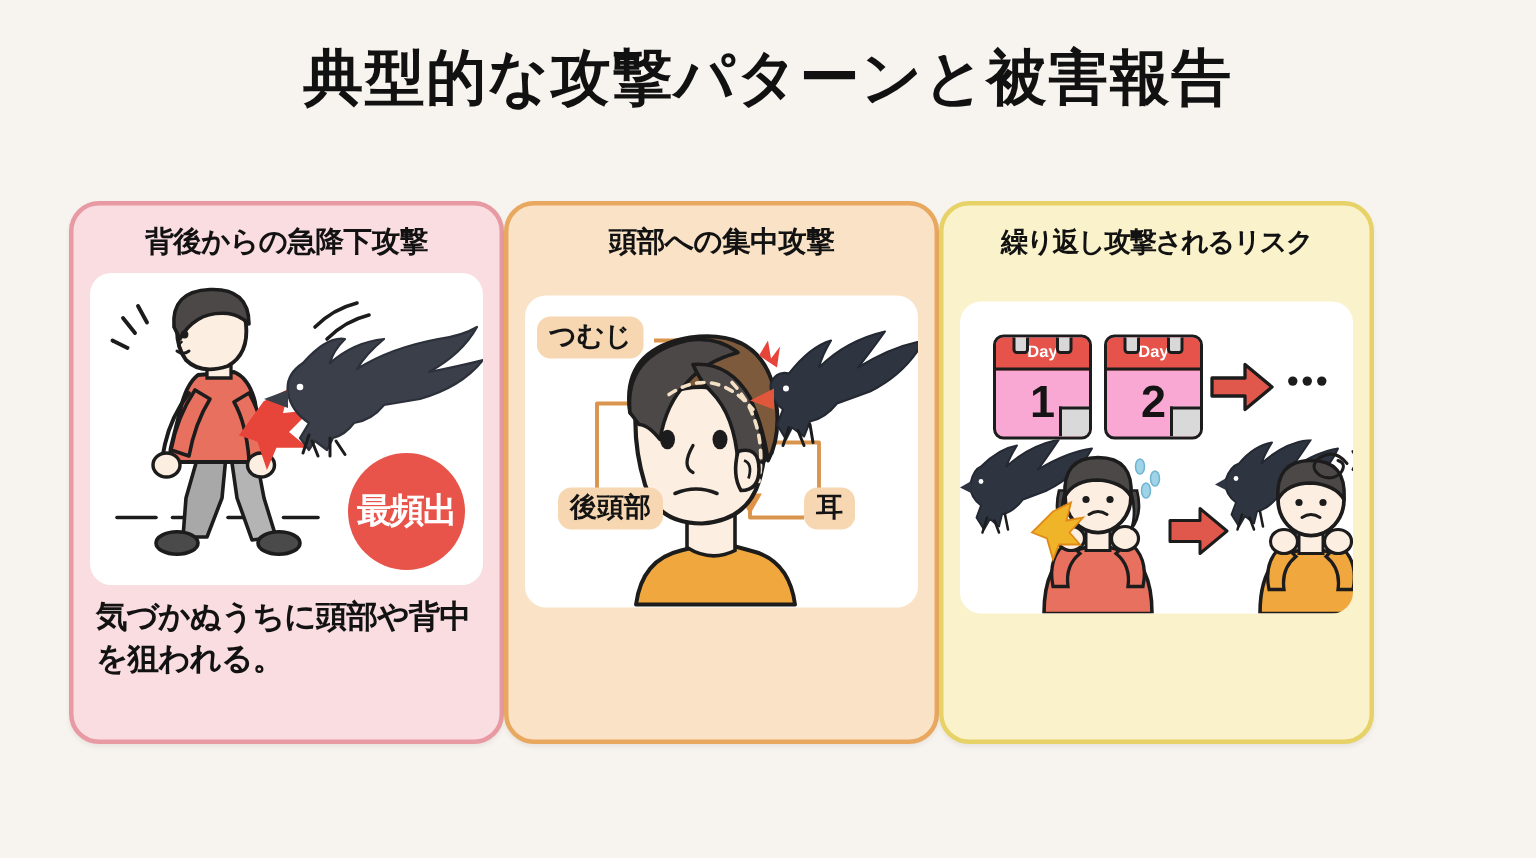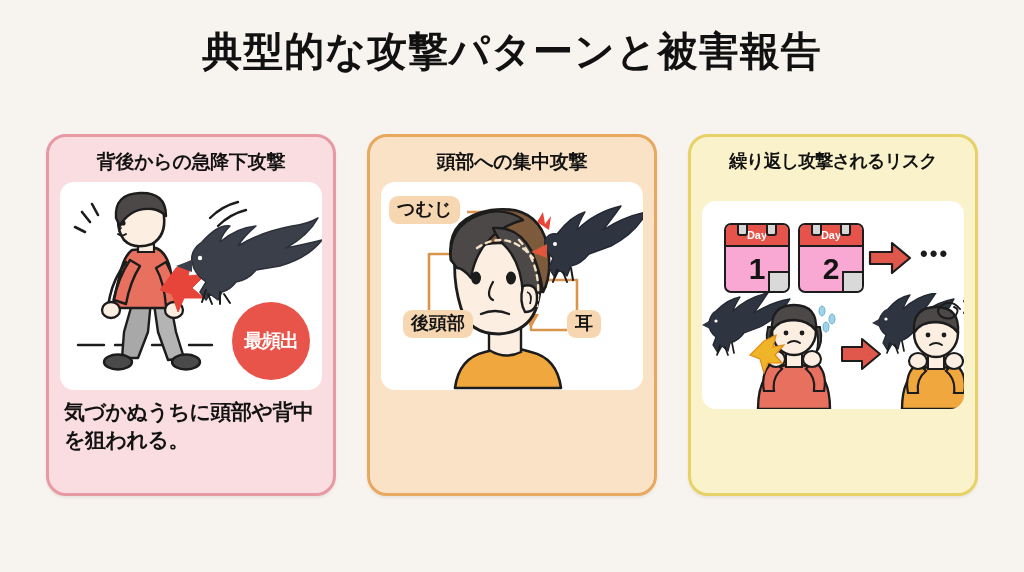--- a/index.html
+++ b/index.html
@@ -36,35 +36,34 @@
   }
 
   
   .cards {
     position: absolute;
     left: 46px;
     top: 134px;
     width: 932px;
     height: 362px;
     display: flex;
-    justify-content: space-between;
   }
   .card {
     width: 290px;
     height: 362px;
     box-sizing: border-box;
     border-radius: 20px;
     border: 3px solid #ccc;
     padding: 10px 11px 0 11px;
     display: flex;
     flex-direction: column;
     box-shadow: 0 2px 3px rgba(80,60,50,0.08);
   }
   .card-1 { background: #f9dde0; border-color: #e79aa3; }
-  .card-2 { background: #fae2c6; border-color: #e9a85f; }
+  .card-2 { background: #fae2c6; border-color: #e9a85f; gap: 15px; }
   .card-3 { background: #faf2ca; border-color: #e7d267; gap: 20px; }
 
   .card-title {
     text-align: center;
     font-size: 19px;
     font-weight: 700;
     color: #121212;
     line-height: 1.2;
     padding: 4px 0 8px 0;
     letter-spacing: -0.3px;
@@ -93,21 +92,21 @@
   
   .badge {
     position: absolute;
     right: 12px;
     bottom: 10px;
     width: 78px;
     height: 78px;
     border-radius: 50%;
     background: #e8544a;
     color: #ffffff;
-    font-size: 19px;
+    font-size: 23px;
     font-weight: 700;
     display: flex;
     align-items: center;
     justify-content: center;
     letter-spacing: -1px;
   }
 
   
   .hlabel {
     position: absolute;

